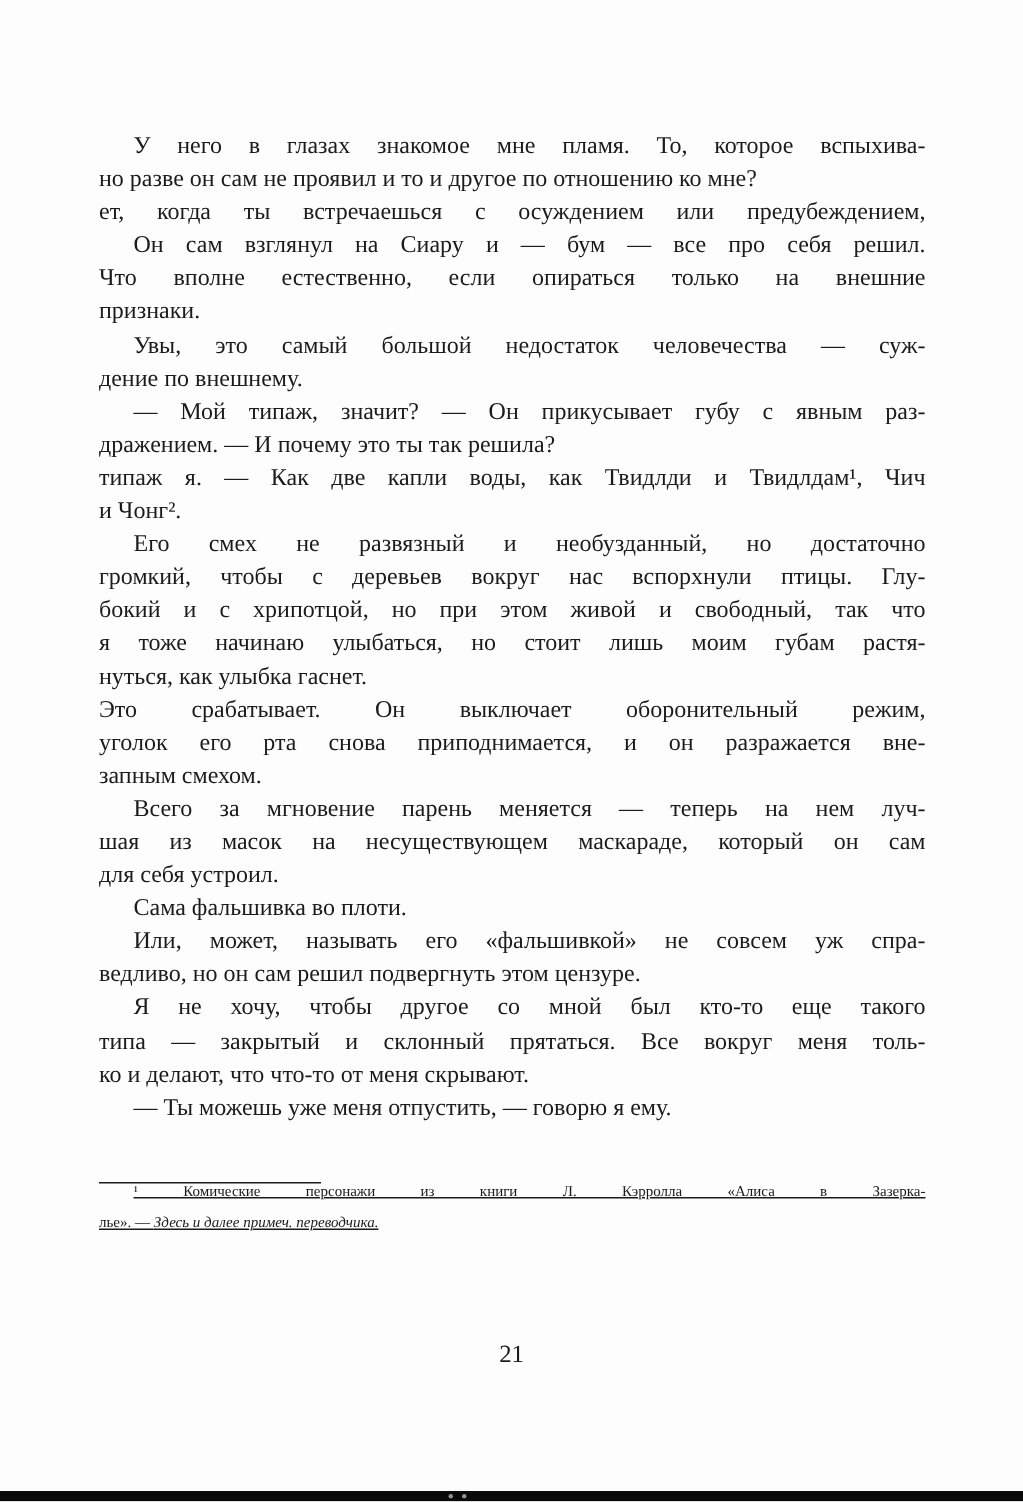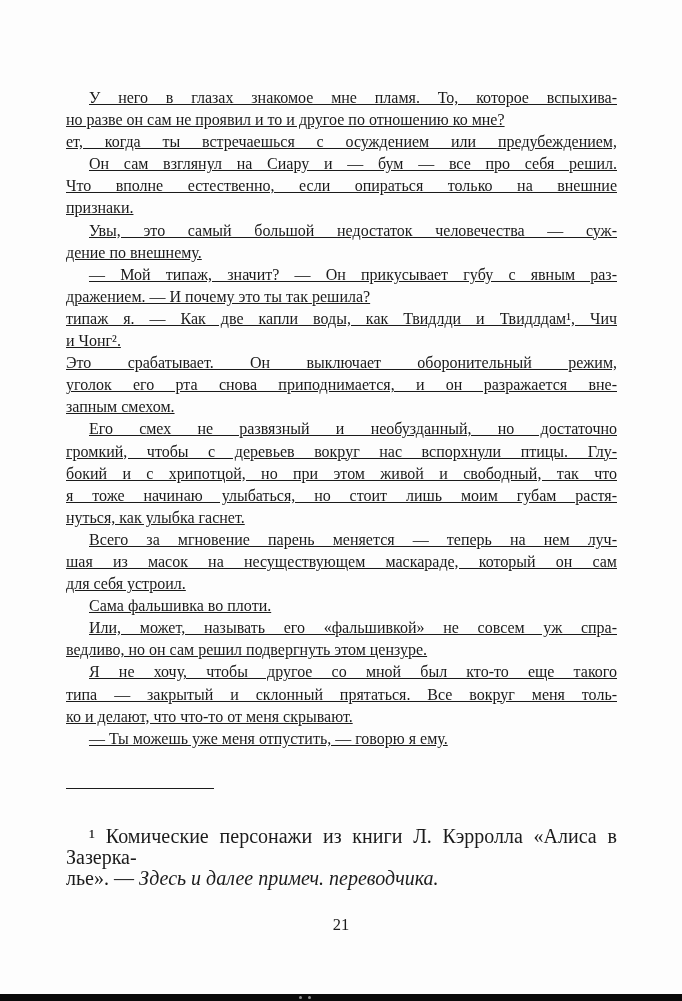--- a/index.html
+++ b/index.html
@@ -21,54 +21,54 @@
     left: 66px;
     top: 87px;
     width: 551px;
     font-size: 16px;
     line-height: 22.1px;
   }
   .para { margin: 0; }
   .line {
     text-align: justify;
     text-align-last: justify;
-    text-decoration: underline;
   }
   .line.first { text-indent: 23px; }
   .line.last  { text-align-last: left; }
 
   .footnote-rule {
     position: absolute;
     left: 66px;
     top: 788px;
     width: 148px;
     height: 0;
     border-top: 1px solid #1c1c1c;
   }
   .footnotes {
     position: absolute;
     left: 66px;
-    top: 826px;
+    top: 784px;
     width: 551px;
-    font-size: 20px;
+    font-size: 10px;
     line-height: 21.2px;
+    text-decoration: underline;
   }
   .fline {
     text-align: justify;
     text-align-last: justify;
   }
   .fline.first { text-indent: 23px; }
   .fline.last  { text-align-last: left; }
   .italic { font-style: italic; }
 
   .page-number {
     position: absolute;
     left: 0;
     right: 0;
-    top: 915px;
+    top: 893px;
     text-align: center;
     font-size: 16.5px;
     color: #1b1b1b;
   }
   .bottom-bar {
     position: absolute;
     left: 0;
     right: 0;
     bottom: 0;
     height: 7px;
@@ -106,30 +106,30 @@
       </div>
       <div class="para">
         <div class="line first">— Мой типаж, значит? — Он прикусывает губу с явным раз-</div>
         <div class="line last">дражением. — И почему это ты так решила?</div>
       </div>
       <div class="para">
         <div class="line">типаж я. — Как две капли воды, как Твидлди и Твидлдам¹, Чич</div>
         <div class="line last">и Чонг².</div>
       </div>
       <div class="para">
-        <div class="line">Это срабатывает. Он выключает оборонительный режим,</div>
-        <div class="line">уголок его рта снова приподнимается, и он разражается вне-</div>
-        <div class="line last">запным смехом.</div>
-      </div>
-      <div class="para">
         <div class="line first">Его смех не развязный и необузданный, но достаточно</div>
         <div class="line">громкий, чтобы с деревьев вокруг нас вспорхнули птицы. Глу-</div>
         <div class="line">бокий и с хрипотцой, но при этом живой и свободный, так что</div>
         <div class="line">я тоже начинаю улыбаться, но стоит лишь моим губам растя-</div>
         <div class="line last">нуться, как улыбка гаснет.</div>
+      </div>
+      <div class="para">
+        <div class="line">Это срабатывает. Он выключает оборонительный режим,</div>
+        <div class="line">уголок его рта снова приподнимается, и он разражается вне-</div>
+        <div class="line last">запным смехом.</div>
       </div>
       <div class="para">
         <div class="line first">Всего за мгновение парень меняется — теперь на нем луч-</div>
         <div class="line">шая из масок на несуществующем маскараде, который он сам</div>
         <div class="line last">для себя устроил.</div>
       </div>
       <div class="para">
         <div class="line first last">Сама фальшивка во плоти.</div>
       </div>
       <div class="para">

